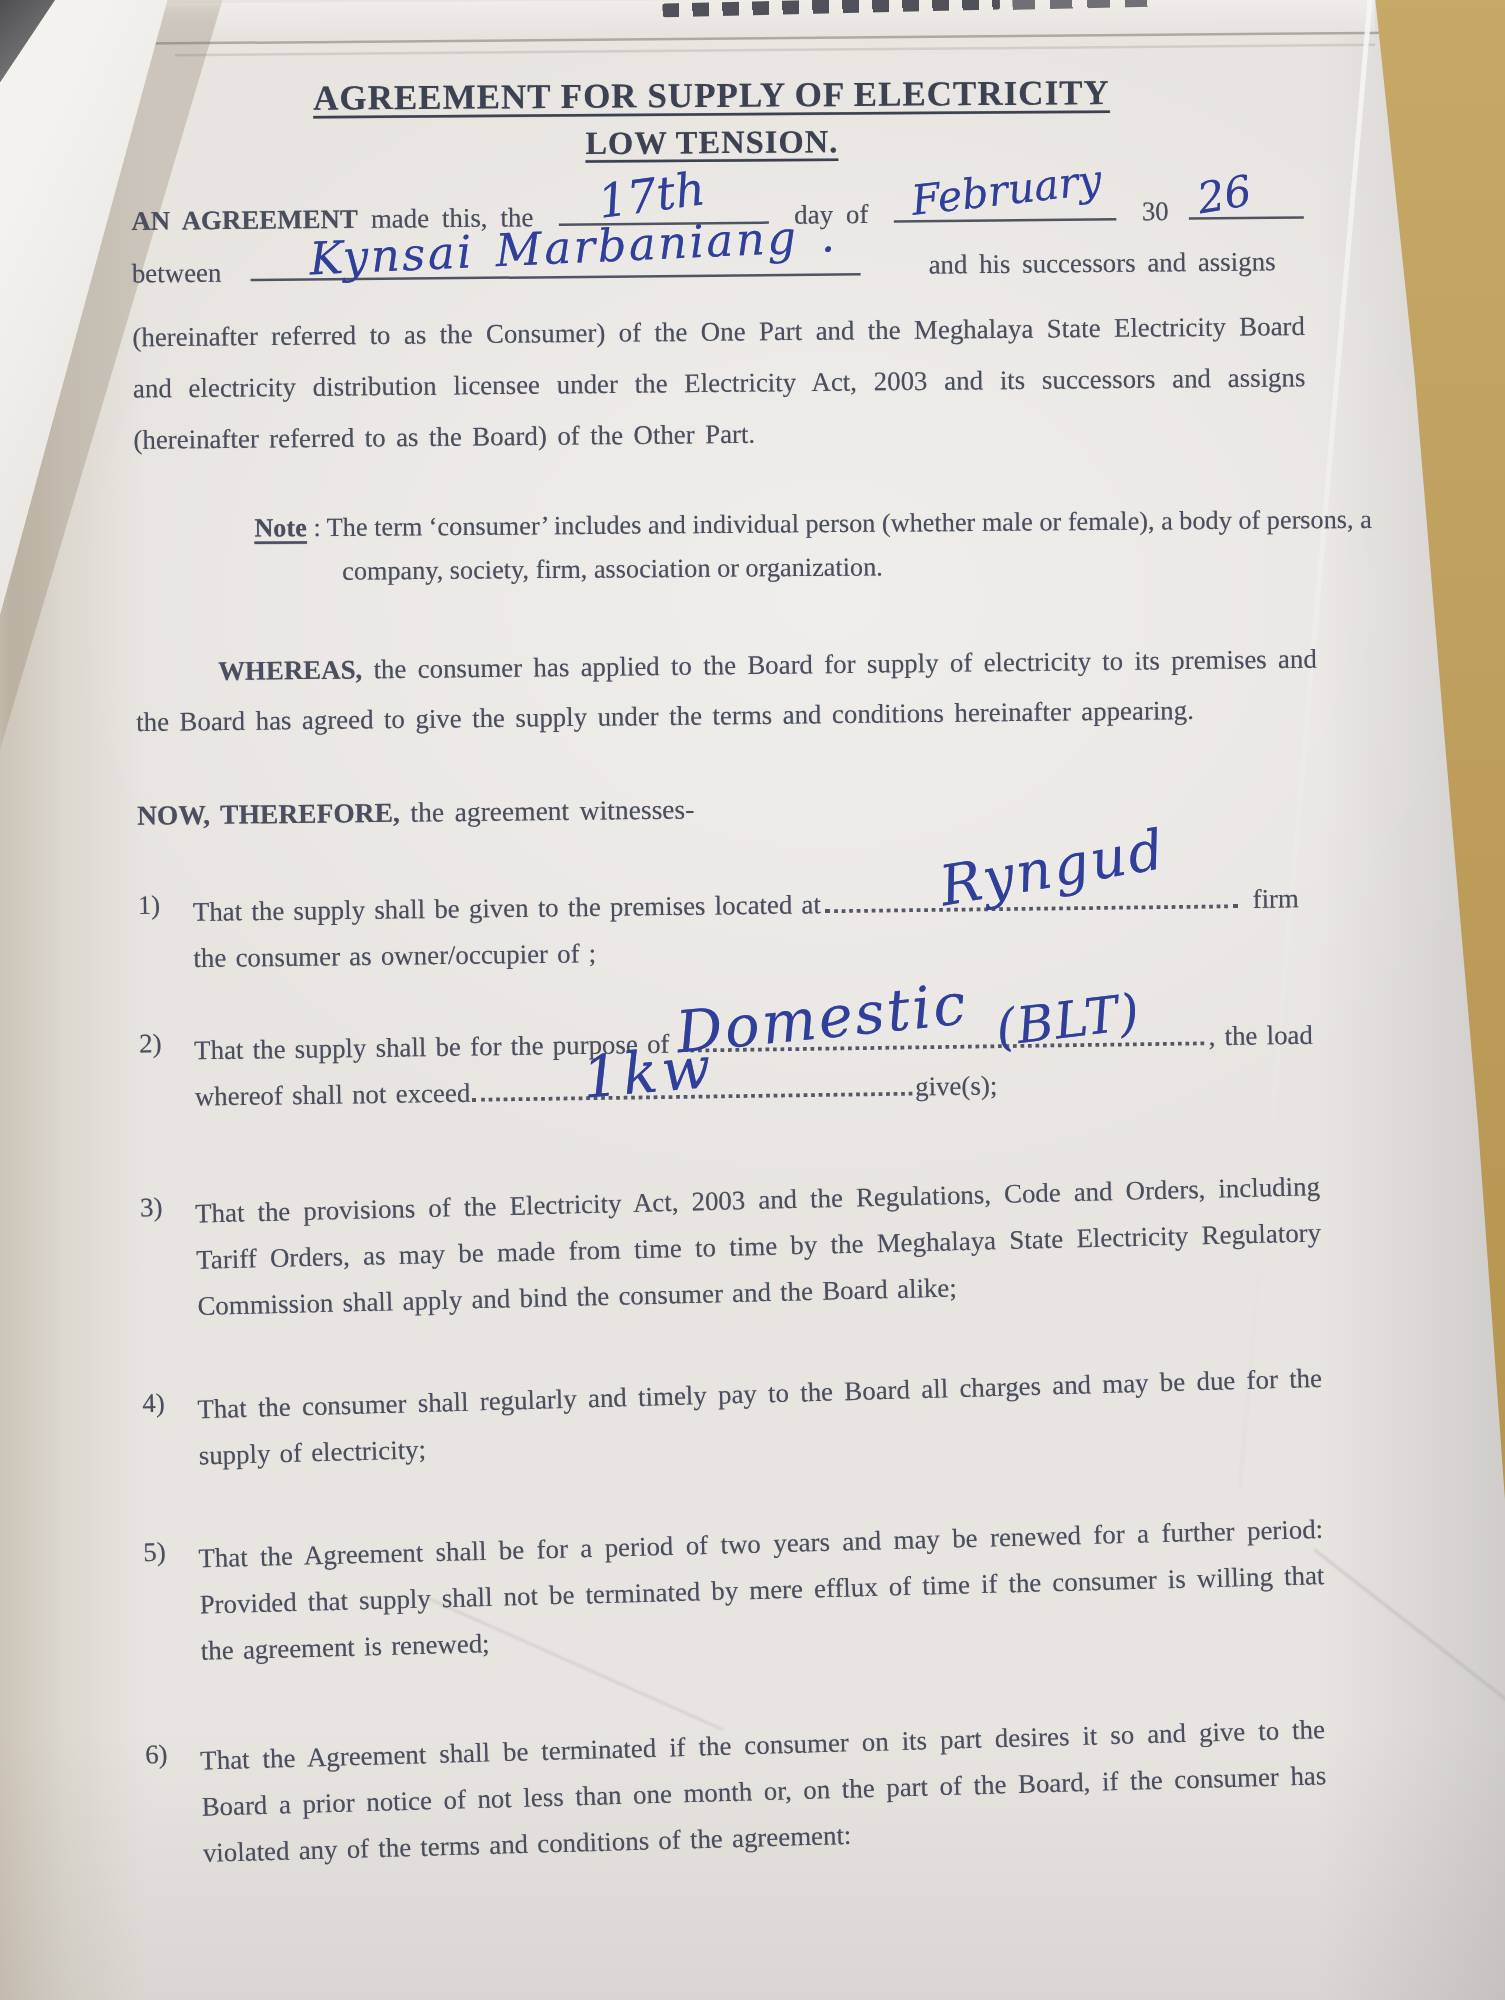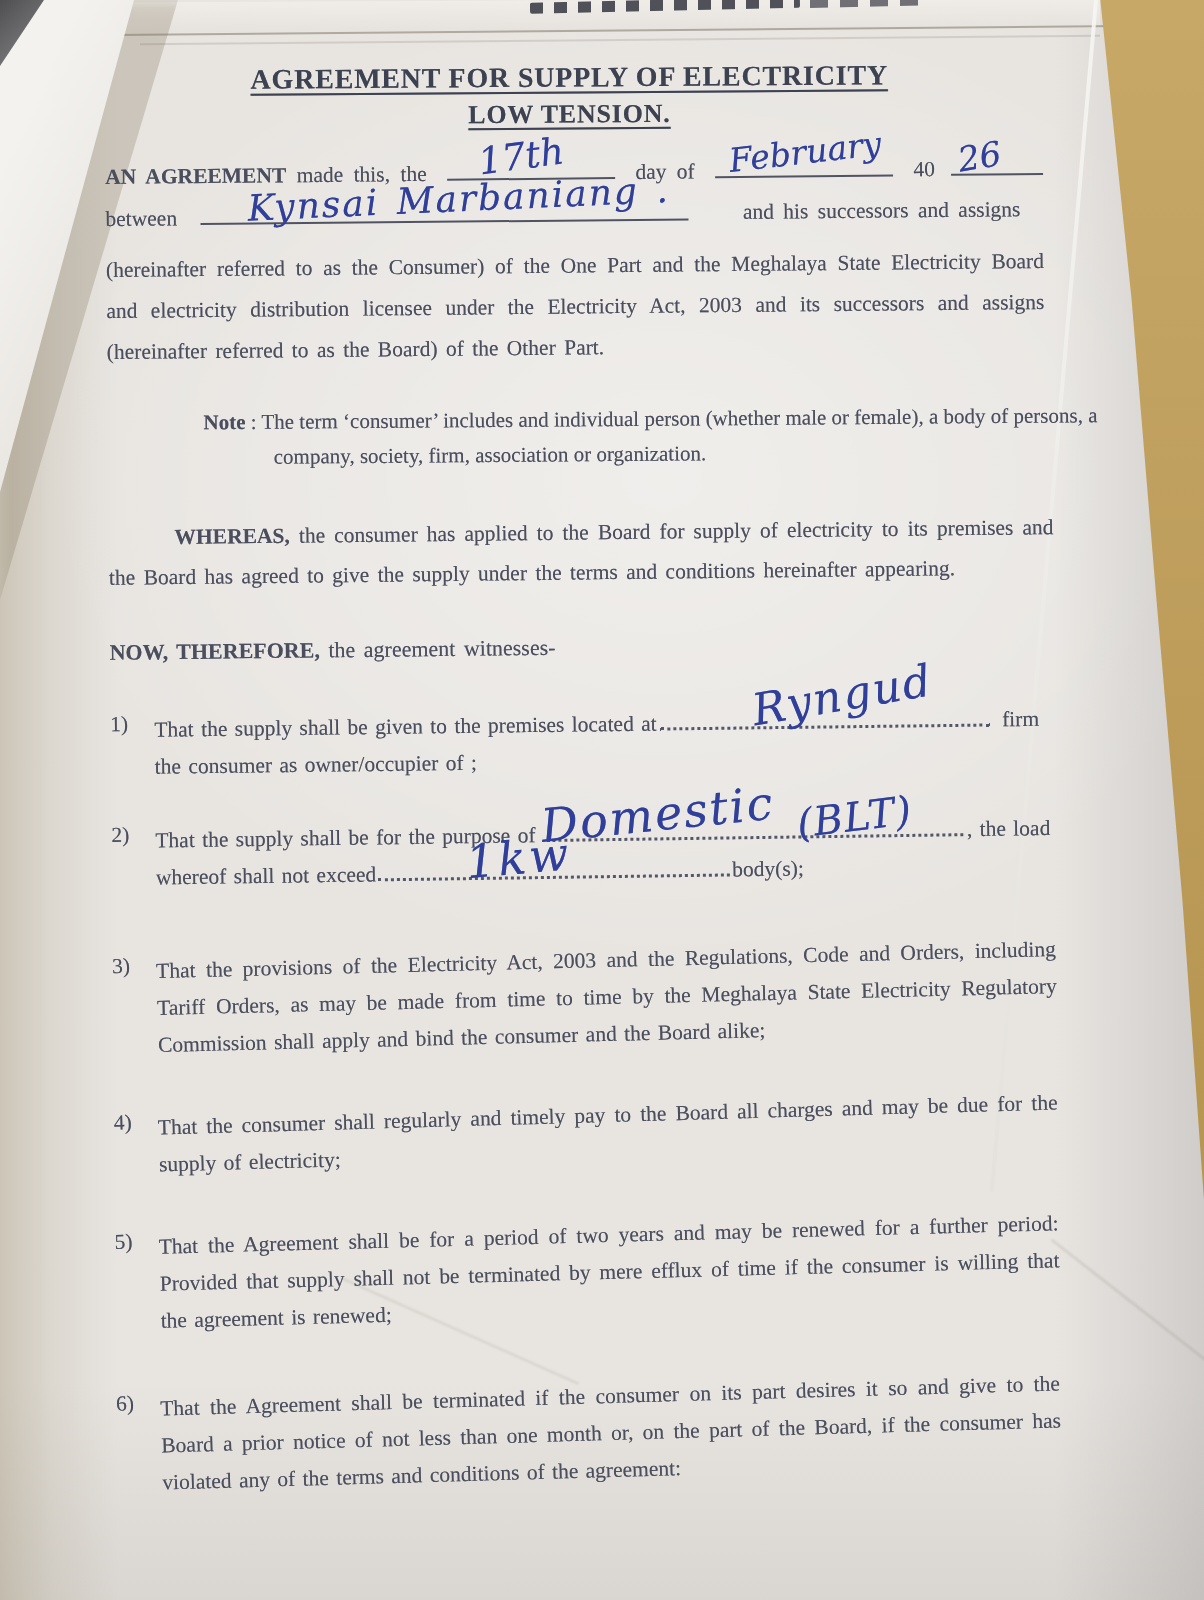--- a/index.html
+++ b/index.html
@@ -111,21 +111,21 @@
     transform-origin:left bottom;line-height:1;
   }
   .hand-day{left:34px;bottom:-2px;font-size:37px;transform:rotate(-7deg);}
   .hand-month{left:16px;bottom:-1px;font-size:33px;transform:rotate(-6deg);}
   .hand-year{left:10px;bottom:-3px;font-size:34px;transform:rotate(-9deg);}
   .hand-name{left:48px;bottom:-4px;font-size:36px;letter-spacing:2px;transform:rotate(-2deg);}
 
   .intro-body{margin-top:18px;width:938px;font-size:21.5px;line-height:41px;text-align:justify;word-spacing:3px;}
 
   .note-block{margin-top:34px;margin-left:96px;width:842px;padding-left:70px;text-indent:-70px;font-size:21px;line-height:35px;transform:rotate(.1deg);}
-  .note-label{font-weight:bold;text-decoration-thickness:1.5px;text-underline-offset:4px;}
+  .note-label{font-weight:bold;text-decoration:underline;text-decoration-thickness:1.5px;text-underline-offset:4px;}
 
   .whereas-block{margin-top:40px;width:945px;font-size:21.5px;line-height:40px;text-align:justify;text-indent:66px;word-spacing:3px;transform:rotate(-.1deg);}
 
   .therefore-line{margin-top:42px;font-size:22px;word-spacing:3px;transform:rotate(-.1deg);}
 
   .clause{display:flex;font-size:21.5px;}
   .cnum{width:44px;flex:none;}
   .ctext{width:900px;line-height:37px;word-spacing:2px;}
   .just{text-align:justify;}
   .c1{margin-top:46px;transform:rotate(-.15deg);}
@@ -173,21 +173,21 @@
       <div class="title-main">AGREEMENT FOR SUPPLY OF ELECTRICITY</div>
       <div class="title-sub">LOW TENSION.</div>
     </div>
 
     <div class="intro-line1">
       <span class="bold">AN AGREEMENT</span>
       <span>made this, the</span>
       <span class="fill-solid w-day"><span class="hand hand-day">17th</span></span>
       <span>day of</span>
       <span class="fill-solid w-month"><span class="hand hand-month">February</span></span>
-      <span>40</span>
+      <span>30</span>
       <span class="fill-solid w-year"><span class="hand hand-year">26</span></span>
     </div>
 
     <div class="intro-line2">
       <span>
         <span>between</span>
         <span class="fill-solid w-name"><span class="hand hand-name">Kynsai Marbaniang .</span></span>
       </span>
       <span>and his successors and assigns</span>
     </div>
@@ -215,21 +215,21 @@
         <span>firm</span><br>
         <span>the consumer as owner/occupier of ;</span>
       </span>
     </div>
 
     <div class="clause c2">
       <span class="cnum">2)</span>
       <span class="ctext">
         <span>That the supply shall be for the purpose of</span>
         <span class="fill-dotted d2"><span class="hand hand-purpose">Domestic</span><span class="hand hand-blt">(BLT)</span></span><span>, the load</span><br>
-        <span>whereof shall not exceed</span><span class="fill-dotted d3"><span class="hand hand-load">1kw</span></span><span>body(s);</span>
+        <span>whereof shall not exceed</span><span class="fill-dotted d3"><span class="hand hand-load">1kw</span></span><span>give(s);</span>
       </span>
     </div>
 
     <div class="clause c3">
       <span class="cnum">3)</span>
       <span class="ctext just">That the provisions of the Electricity Act, 2003 and the Regulations, Code and Orders, including Tariff Orders, as may be made from time to time by the Meghalaya State Electricity Regulatory Commission shall apply and bind the consumer and the Board alike;</span>
     </div>
 
     <div class="clause c4">
       <span class="cnum">4)</span>

